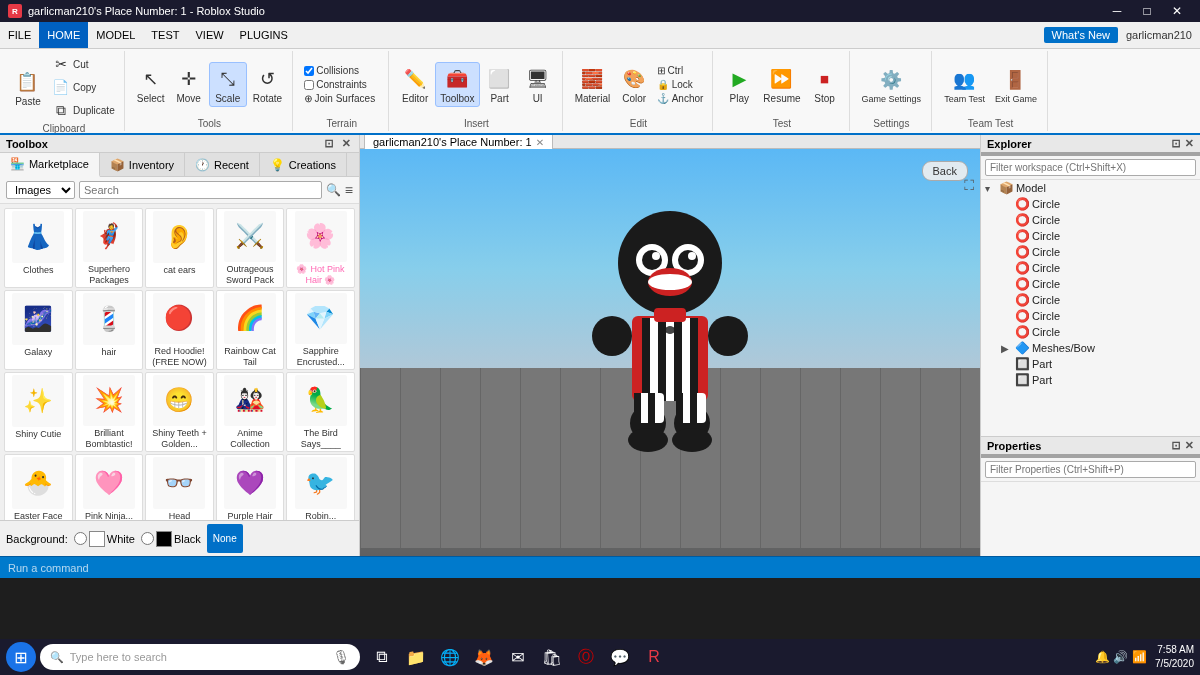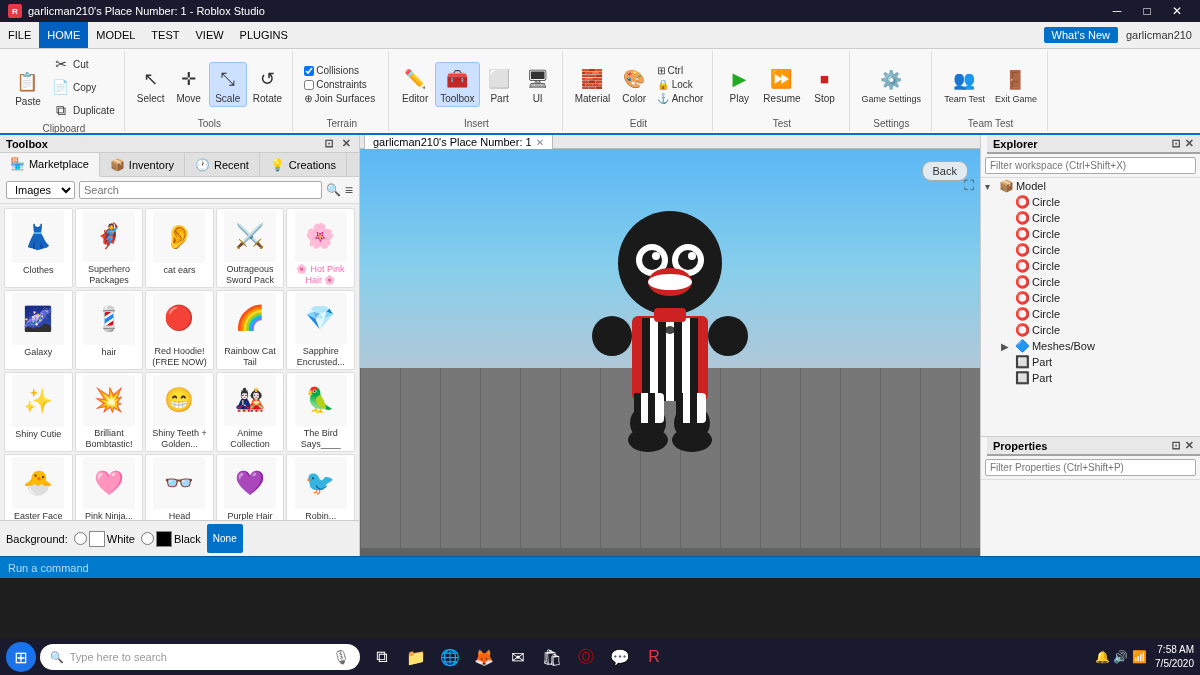--- a/index.html
+++ b/index.html
@@ -293,28 +293,27 @@
     
     .right-panel {
       width: 220px;
       background: #f5f5f5;
       border-left: 1px solid #ccc;
       display: flex;
       flex-direction: column;
     }
     .panel-header {
       background: #e8e8e8;
-      border-bottom: 2px solid #a3a3a3;
+      border-bottom: 4px solid #a3a3a3;
       display: flex;
       align-items: center;
       justify-content: space-between;
       padding: 2px 6px;
       font-size: 11px;
       font-weight: bold;
-      margin-left: 6px;
     }
     .panel-header-controls { display: flex; gap: 4px; color: #555; }
 
     .explorer-filter {
       padding: 3px 4px;
       border-bottom: 1px solid #ddd;
     }
     .explorer-filter input {
       width: 100%;
       border: 1px solid #aaa;

